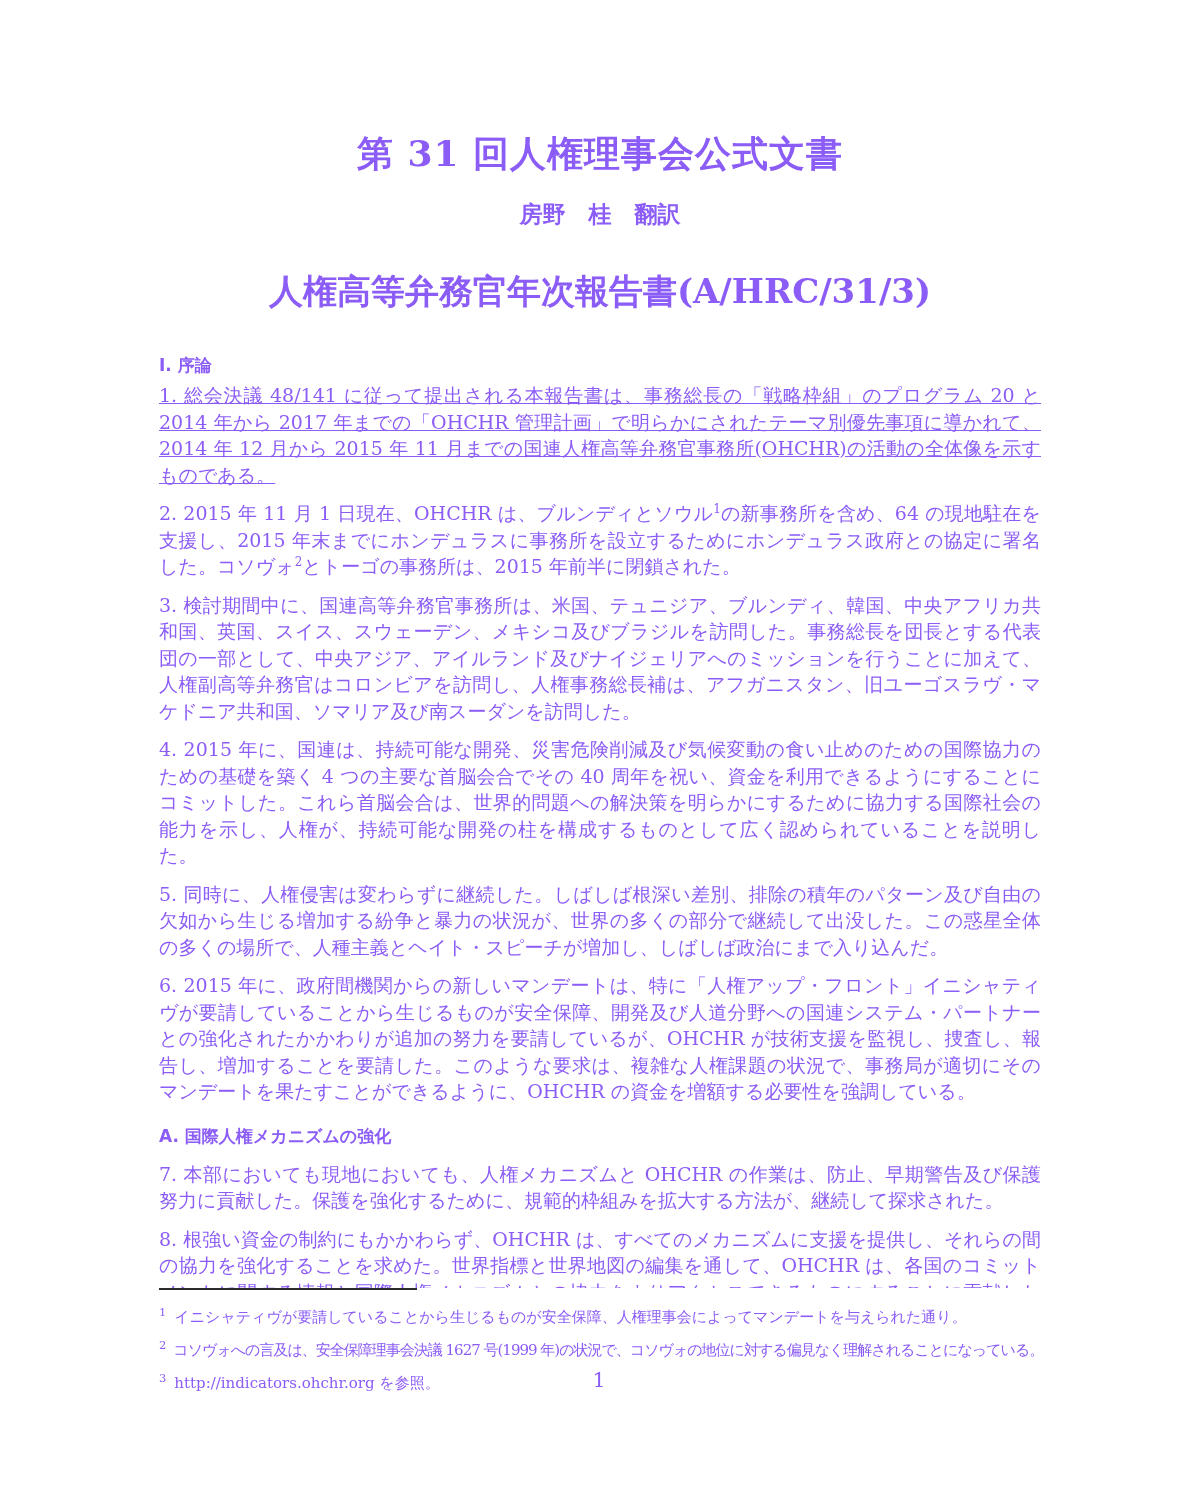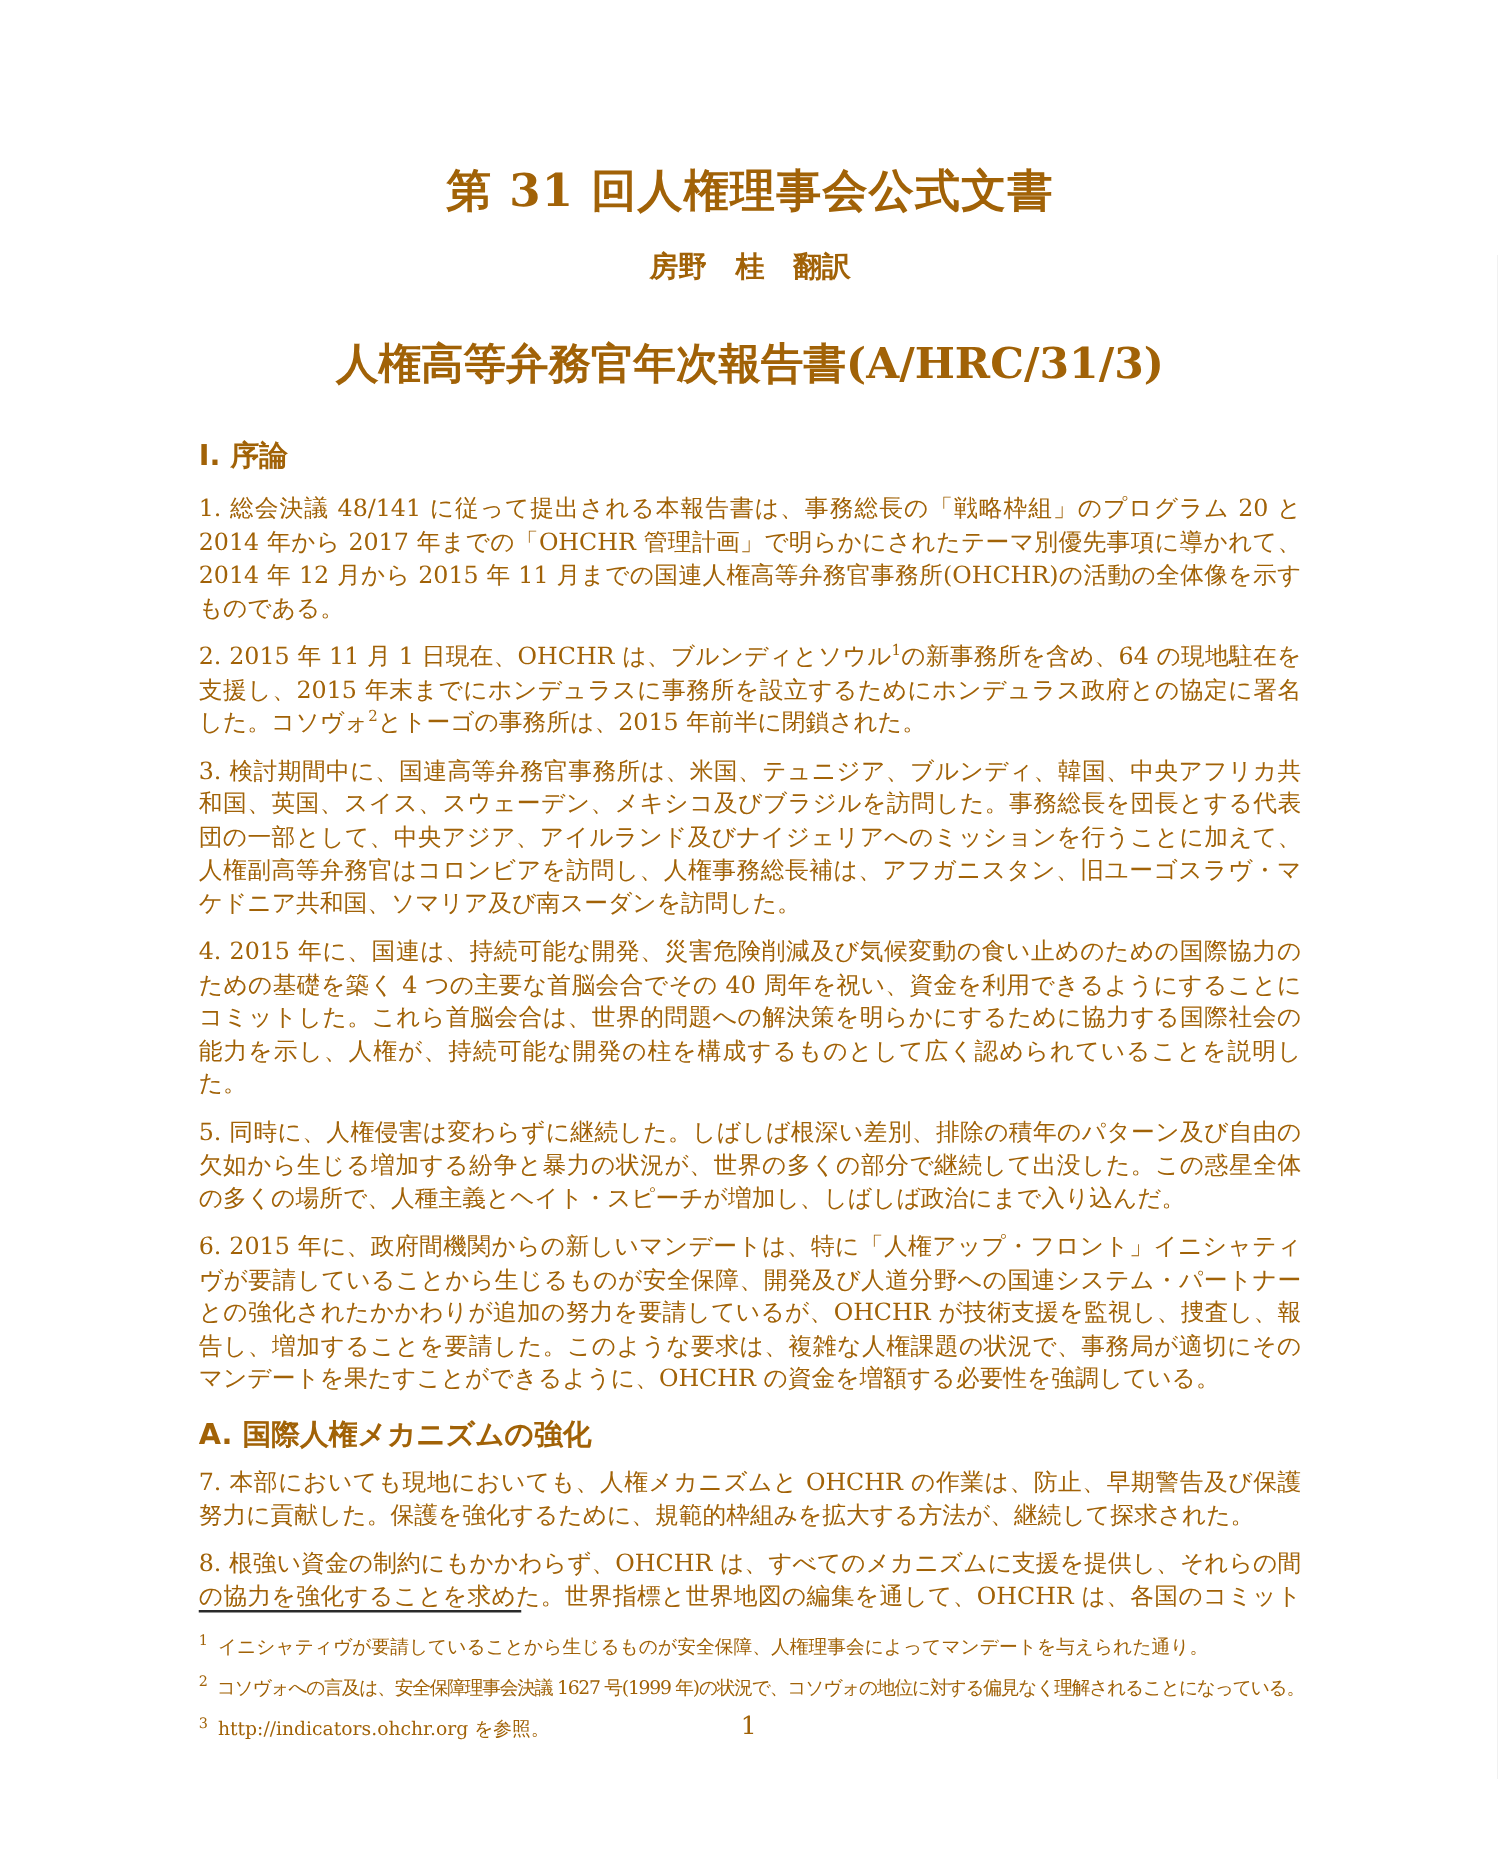--- a/index.html
+++ b/index.html
@@ -4,21 +4,21 @@
 <style>
   * { margin: 0; padding: 0; box-sizing: border-box; }
   html, body { background: #e8e8e8; }
   body { font-family: "DejaVu Serif", "Liberation Serif", serif; }
   .page {
     position: relative;
     width: 1198px;
     height: 1500px;
     margin: 0 auto;
     background: #ffffff;
-    color: #a16207;
+    color: #8b5cf6;
     overflow: hidden;
   }
   .content {
     position: absolute;
     left: 159px;
     top: 130px;
     width: 882px;
   }
   .doc-title {
     font-family: "DejaVu Serif", "Liberation Serif", serif;
@@ -40,33 +40,33 @@
     margin-top: 48px;
     font-family: "DejaVu Serif", "Liberation Serif", serif;
     font-weight: bold;
     font-size: 34px;
     line-height: 34px;
     text-align: center;
   }
   .section-heading {
     font-family: "DejaVu Sans", "Liberation Sans", sans-serif;
     font-weight: bold;
-    font-size: 23px;
+    font-size: 17px;
     line-height: 26px;
     text-align: left;
   }
   .h-intro { margin-top: 44px; }
   .h-a { margin-top: 18px; }
   .para {
     margin-top: 12px;
     font-size: 19px;
     line-height: 26.5px;
     text-align: justify;
   }
-  .para.first { margin-top: 16px; }
+  .para.first { margin-top: 4px; text-decoration: underline; }
   sup.fnref {
     font-size: 12px;
     line-height: 0;
     vertical-align: super;
   }
   .footnote-block {
     position: absolute;
     left: 159px;
     top: 1288px;
     width: 882px;

